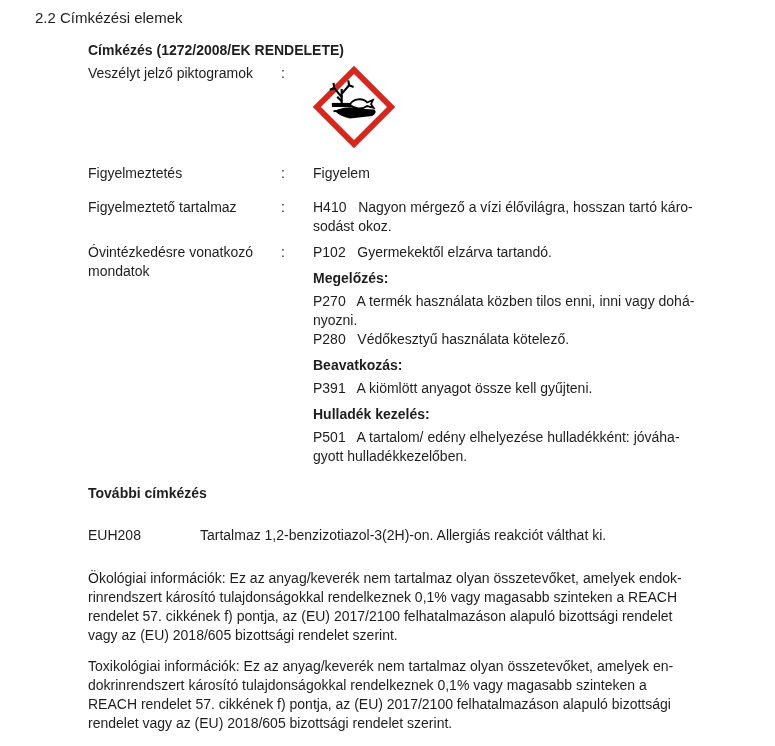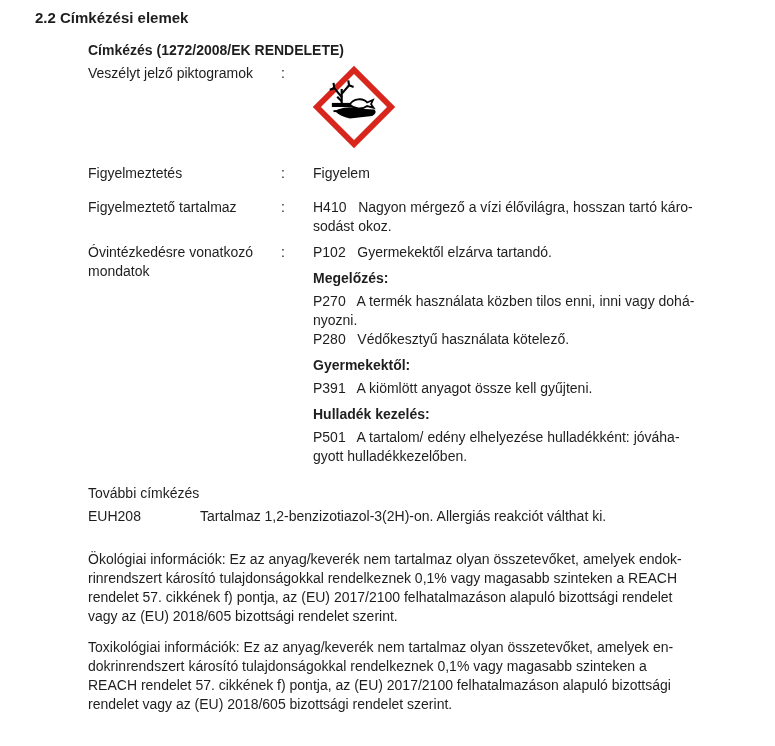--- a/index.html
+++ b/index.html
@@ -9,21 +9,21 @@
     height: 746px;
     overflow: hidden;
     font-family: "Liberation Sans", "DejaVu Sans", sans-serif;
     font-size: 14px;
     color: #1e1e1e;
   }
   .page { padding: 8px 14px 0 35px; }
 
   .sec-heading {
     font-size: 15px;
-    font-weight: bold;
+    font-weight: normal;
     line-height: 19px;
   }
   #sec22-heading { margin-bottom: 14px; }
 
   .indent { margin-left: 53px; }
 
   .sub-heading {
     font-weight: bold;
     line-height: 19px;
     margin-bottom: 4px;
@@ -40,21 +40,21 @@
   .pre { white-space: pre-wrap; line-height: 19px; }
 
   #pictogram-row { margin-bottom: 14px; }
   #signal-word-row { margin-bottom: 15px; }
   #hazard-statements-row { margin-bottom: 7px; }
   #precautionary-row { margin-bottom: 18px; }
 
   .statement { white-space: pre-wrap; line-height: 19px; }
   .grp-heading { font-weight: bold; line-height: 19px; margin: 7px 0 4px 0; }
 
-  #additional-heading { font-weight: normal; line-height: 19px; margin-bottom: 4px; }
+  #additional-heading { font-weight: bold; line-height: 19px; margin-bottom: 23px; }
   .euh-row {
     display: grid;
     grid-template-columns: 112px auto;
     line-height: 19px;
     margin-bottom: 24px;
   }
 
   #sec23-heading { margin-bottom: 3px; }
   .paragraph { white-space: pre-line; line-height: 19px; }
   #eco-paragraph { margin-bottom: 12px; }
@@ -116,21 +116,21 @@
 mondatok</div>
       <div class="row-colon">:</div>
       <div>
         <div class="statement">P102   Gyermekektől elzárva tartandó.</div>
 
         <div class="grp-heading">Megelőzés:</div>
         <div class="statement">P270   A termék használata közben tilos enni, inni vagy dohá-
 nyozni.</div>
         <div class="statement">P280   Védőkesztyű használata kötelező.</div>
 
-        <div class="grp-heading">Gyermekektől:</div>
+        <div class="grp-heading">Beavatkozás:</div>
         <div class="statement">P391   A kiömlött anyagot össze kell gyűjteni.</div>
 
         <div class="grp-heading">Hulladék kezelés:</div>
         <div class="statement">P501   A tartalom/ edény elhelyezése hulladékként: jóváha-
 gyott hulladékkezelőben.</div>
       </div>
     </div>
 
     <div id="additional-heading">További címkézés</div>
     <div class="euh-row">

